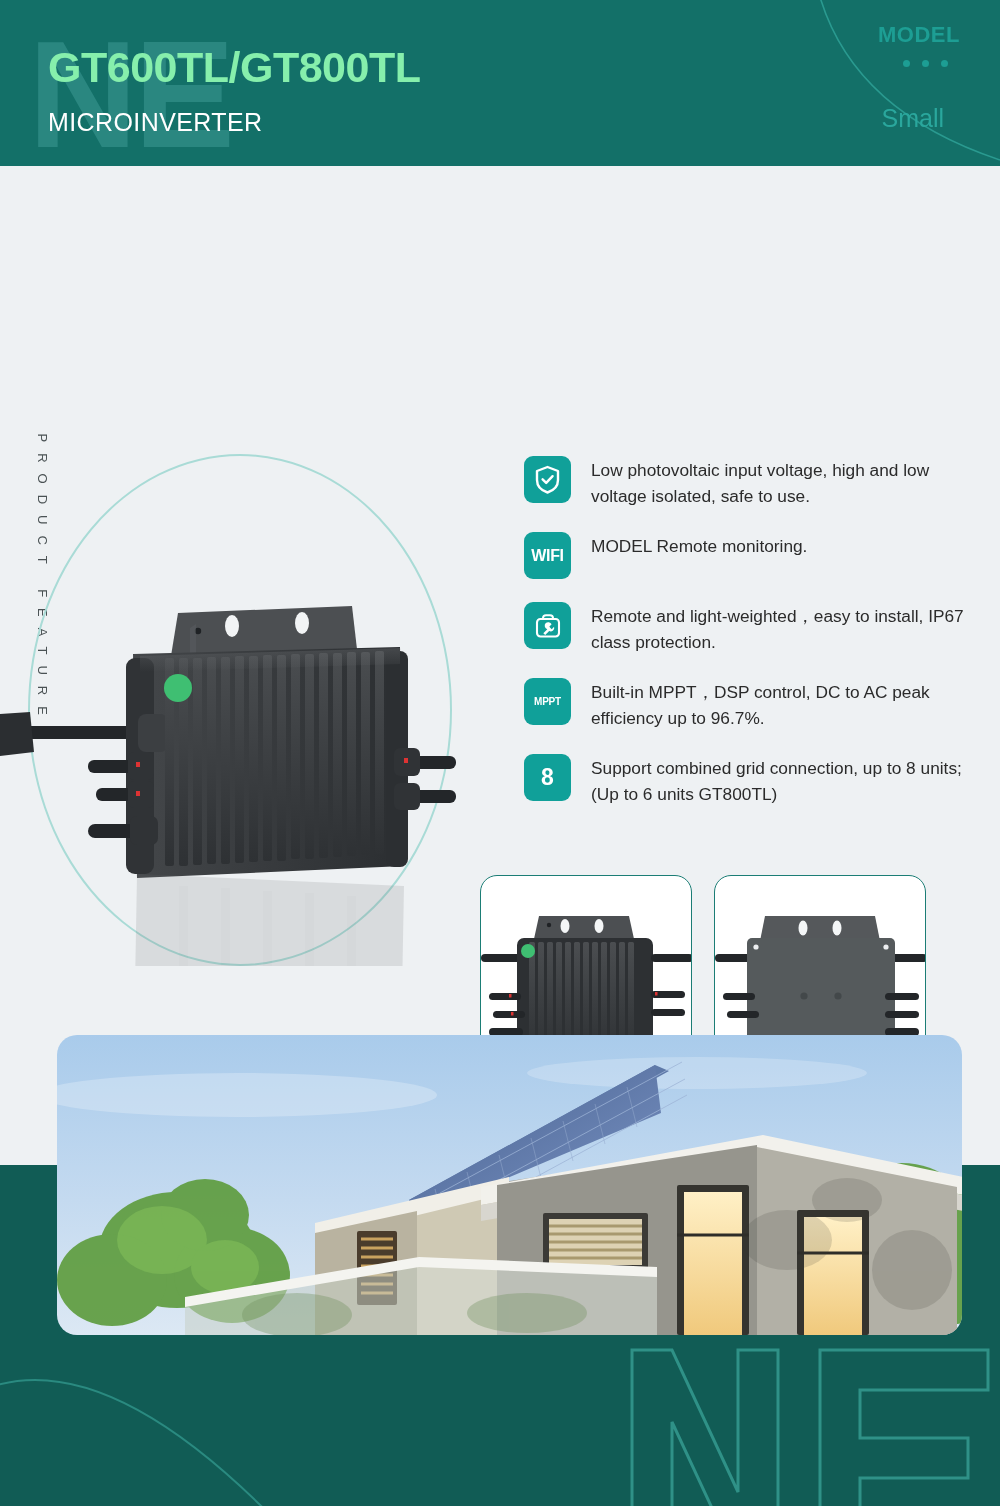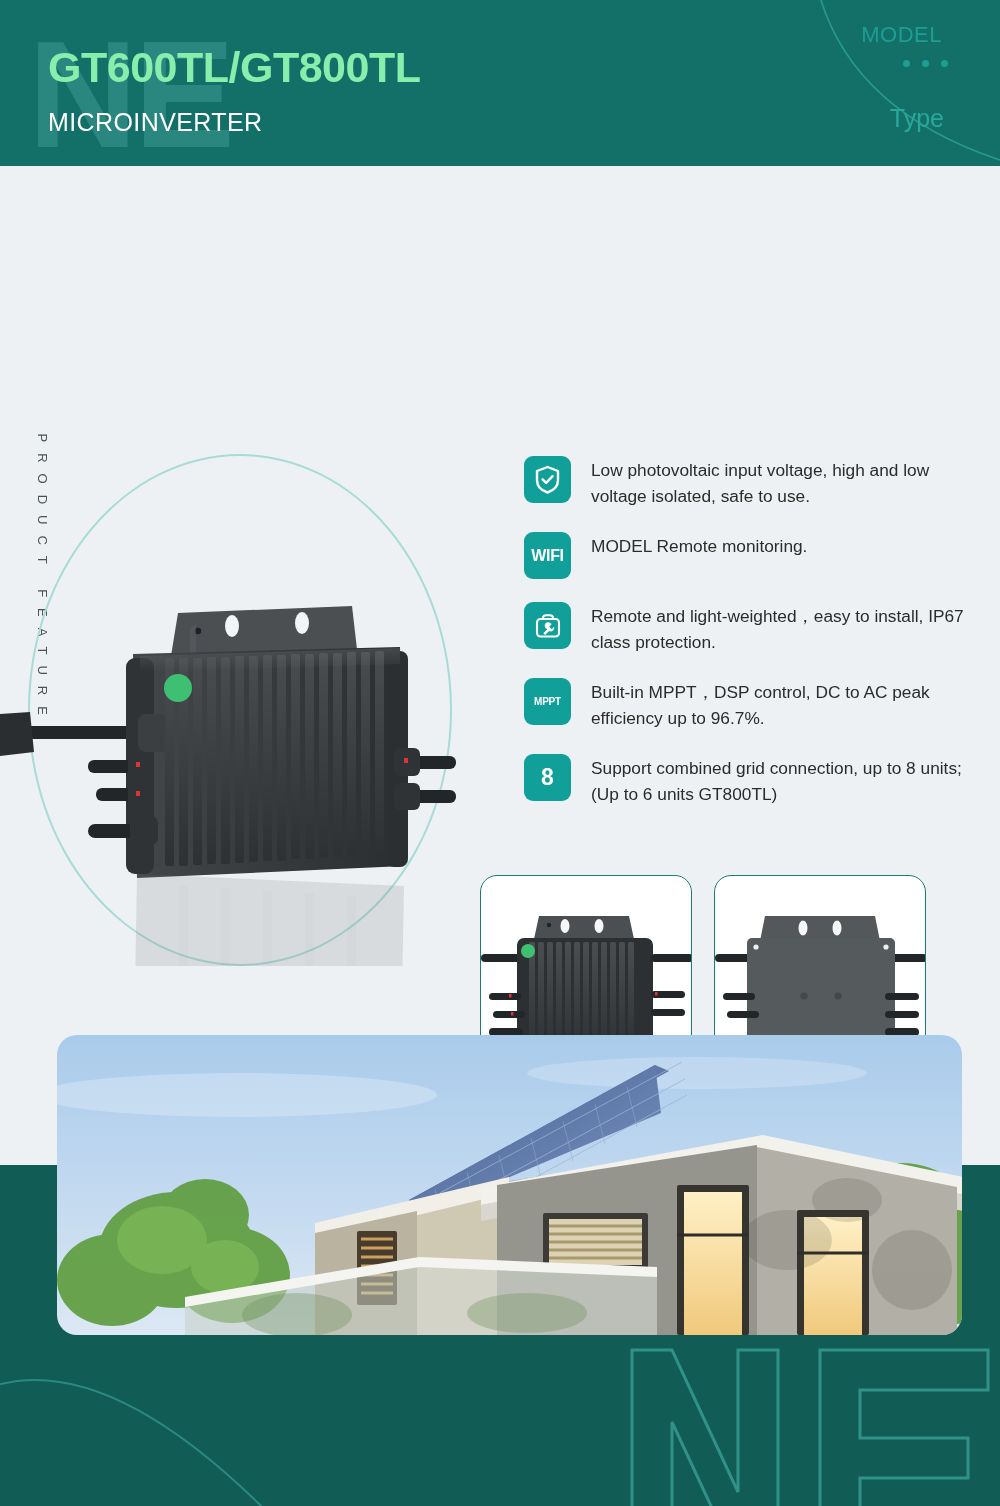--- a/index.html
+++ b/index.html
@@ -26,22 +26,22 @@
   .hdr-title{
     position:absolute; left:48px; top:46px;
     color:#86efac; font-size:43px; font-weight:bold;
     letter-spacing:-0.5px; line-height:1; white-space:nowrap;
   }
   .hdr-sub{
     position:absolute; left:48px; top:108px;
     color:#ffffff; font-size:25px; font-weight:400; letter-spacing:0.4px;
   }
   .hdr-model{
-    position:absolute; right:58px; top:22px;
-    color:#1d9e94; font-size:22px; font-weight:normal; letter-spacing:0.5px;
+    position:absolute; right:40px; top:22px;
+    color:#1d9e94; font-size:22px; font-weight:bold; letter-spacing:0.5px;
   }
   .hdr-dots{
     position:absolute; right:52px; top:60px;
     display:flex; gap:12px; align-items:center;
   }
   .hdr-dots i{ width:7px; height:7px; border-radius:50%; background:#1d9e94; display:block; }
   .hdr-type{
     position:absolute; right:56px; top:104px;
     color:#2aa79d; font-size:25px; font-weight:400;
   }
@@ -126,21 +126,21 @@
   <div class="hdr-sub">MICROINVERTER</div>
 
   <div class="hdr-model">MODEL</div>
 
   <div class="hdr-dots">
     <i></i>
     <i></i>
     <i></i>
   </div>
 
-  <div class="hdr-type">Type</div>
+  <div class="hdr-type">Small</div>
 </div>
 
 <div class="main">
 
   <div class="vert-label">PRODUCT FEATURES</div>
 
   <div class="deco-circle"></div>
 
   <svg class="hero" viewBox="0 0 470 400">
     <defs>

